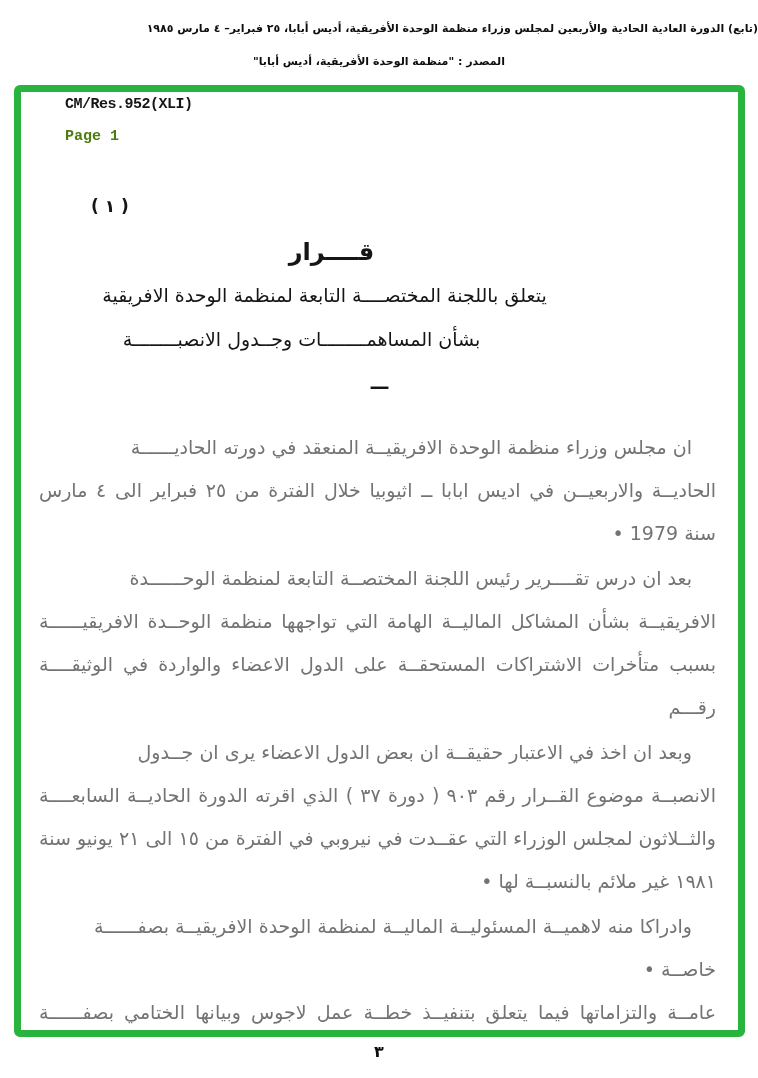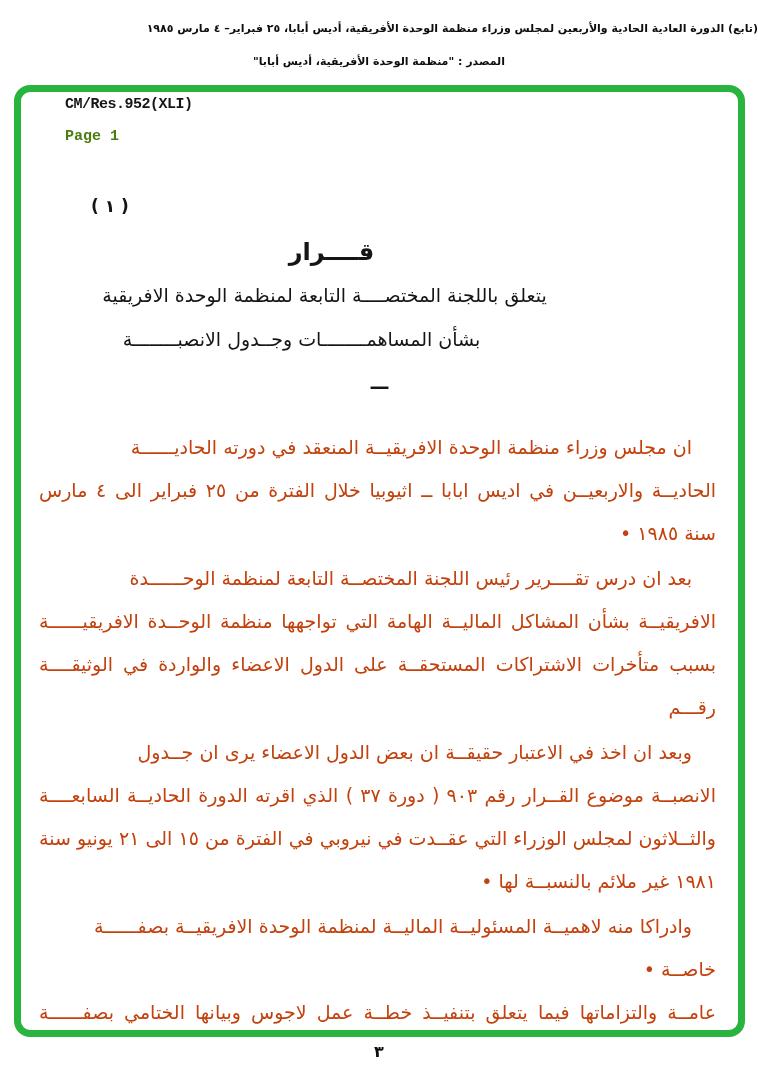--- a/index.html
+++ b/index.html
@@ -24,21 +24,21 @@
     font-size:11px;font-weight:bold;
     direction:rtl;
     color:#0d0d0d;
   }
   
   .doc-box{
     position:absolute;
     left:14px;top:85px;
     width:717px;height:938px;
     border:7px solid #28b43e;
-    border-radius:16px;
+    border-radius:6px;
     background:#fff;
   }
   .ref-line{
     position:absolute;left:44px;top:4px;
     font-family:"Liberation Mono","DejaVu Sans Mono",monospace;
     font-weight:bold;font-size:15px;letter-spacing:-0.5px;
     color:#151515;
   }
   .page-line{
     position:absolute;left:44px;top:36px;
@@ -75,21 +75,21 @@
   .divider{
     position:absolute;top:282px;left:0;right:0;
     text-align:center;
     font-size:20px;font-weight:bold;
     color:#151515;
   }
   .body-text{
     position:absolute;top:334px;left:18px;right:22px;
     direction:rtl;
     font-size:19px;
-    color:#c2410c;
+    color:#737373;
   }
   .para{margin:0 0 2px 0;}
   .line{
     line-height:43px;
     white-space:nowrap;
     text-align:right;
   }
   .line.full{
     white-space:normal;
     text-align:justify;
@@ -118,21 +118,21 @@
 
   <div class="doc-title">قــــرار</div>
   <div class="doc-sub1">يتعلق   باللجنة المختصــــة التابعة لمنظمة الوحدة الافريقية</div>
   <div class="doc-sub2">بشأن المساهمــــــــات   وجــدول الانصبــــــــة</div>
   <div class="divider">—</div>
 
   <div class="body-text">
     <div class="para">
       <div class="line indent">ان مجلس وزراء منظمة الوحدة الافريقيــة المنعقد  في دورته الحاديــــــة</div>
       <div class="line full">الحاديــة والاربعيــن في اديس ابابا ــ  اثيوبيا خلال الفترة من ٢٥ فبراير الى ٤ مارس</div>
-      <div class="line">سنة ١٩٨٥ •</div>
+      <div class="line">سنة 1979 •</div>
     </div>
     <div class="para">
       <div class="line indent">بعد  ان درس  تقــــرير رئيس اللجنة المختصــة التابعة لمنظمة الوحــــــدة</div>
       <div class="line full">الافريقيــة  بشأن المشاكل الماليــة الهامة التي تواجهها  منظمة الوحــدة الافريقيــــــة</div>
       <div class="line full">بسبب متأخرات الاشتراكات المستحقــة على  الدول  الاعضاء والواردة في الوثيقــــة رقـــم</div>
     </div>
     <div class="para">
       <div class="line indent">وبعد ان   اخذ  في الاعتبار حقيقــة ان بعض الدول الاعضاء يرى ان جــدول</div>
       <div class="line full">الانصبــة  موضوع القــرار رقم ٩٠٣ ( دورة ٣٧ ) الذي اقرته الدورة الحاديــة السابعــــة</div>
       <div class="line full">والثــلاثون لمجلس الوزراء التي عقــدت في نيروبي  في الفترة من  ١٥  الى  ٢١ يونيو سنة</div>

